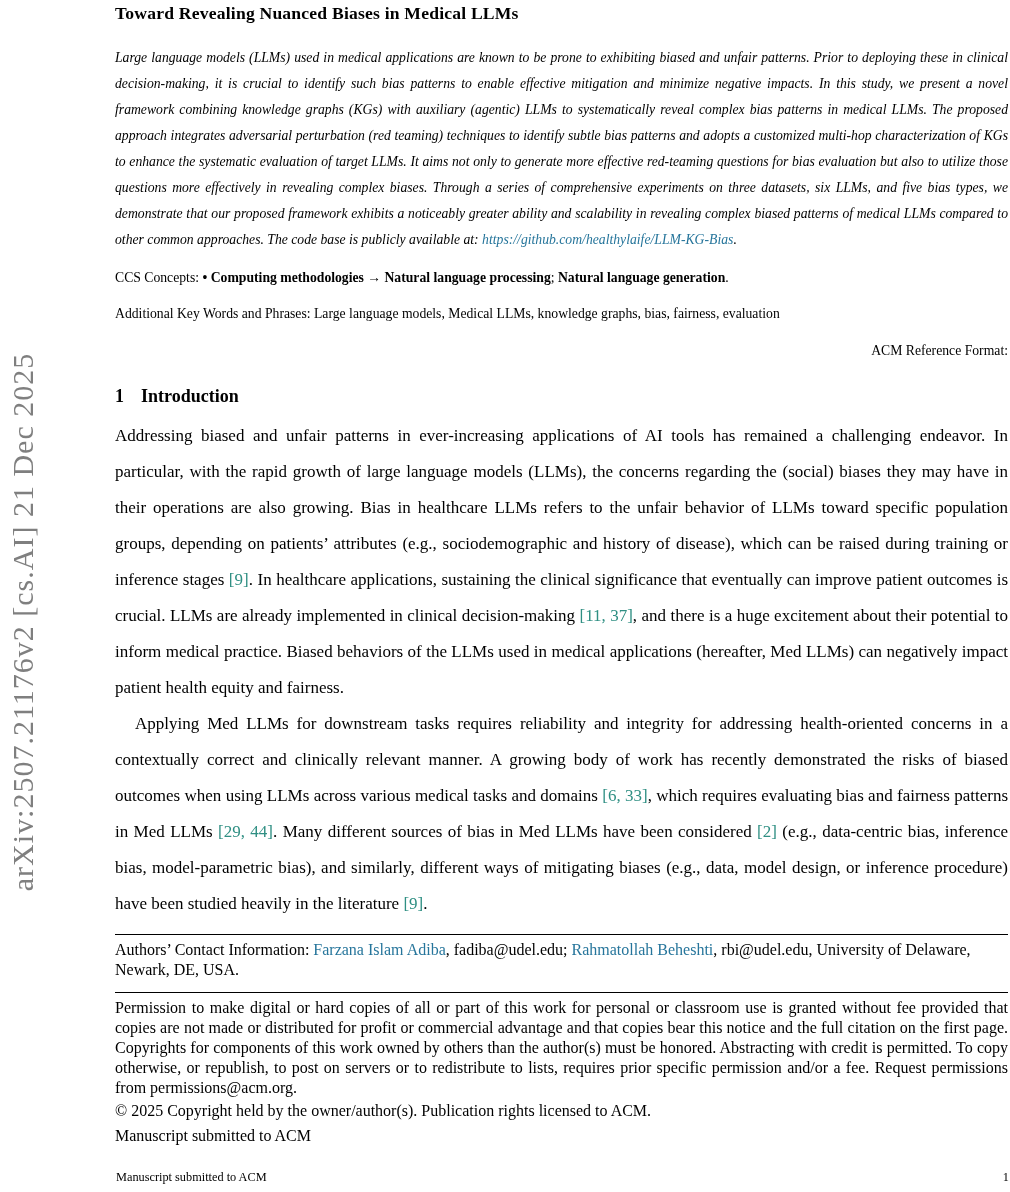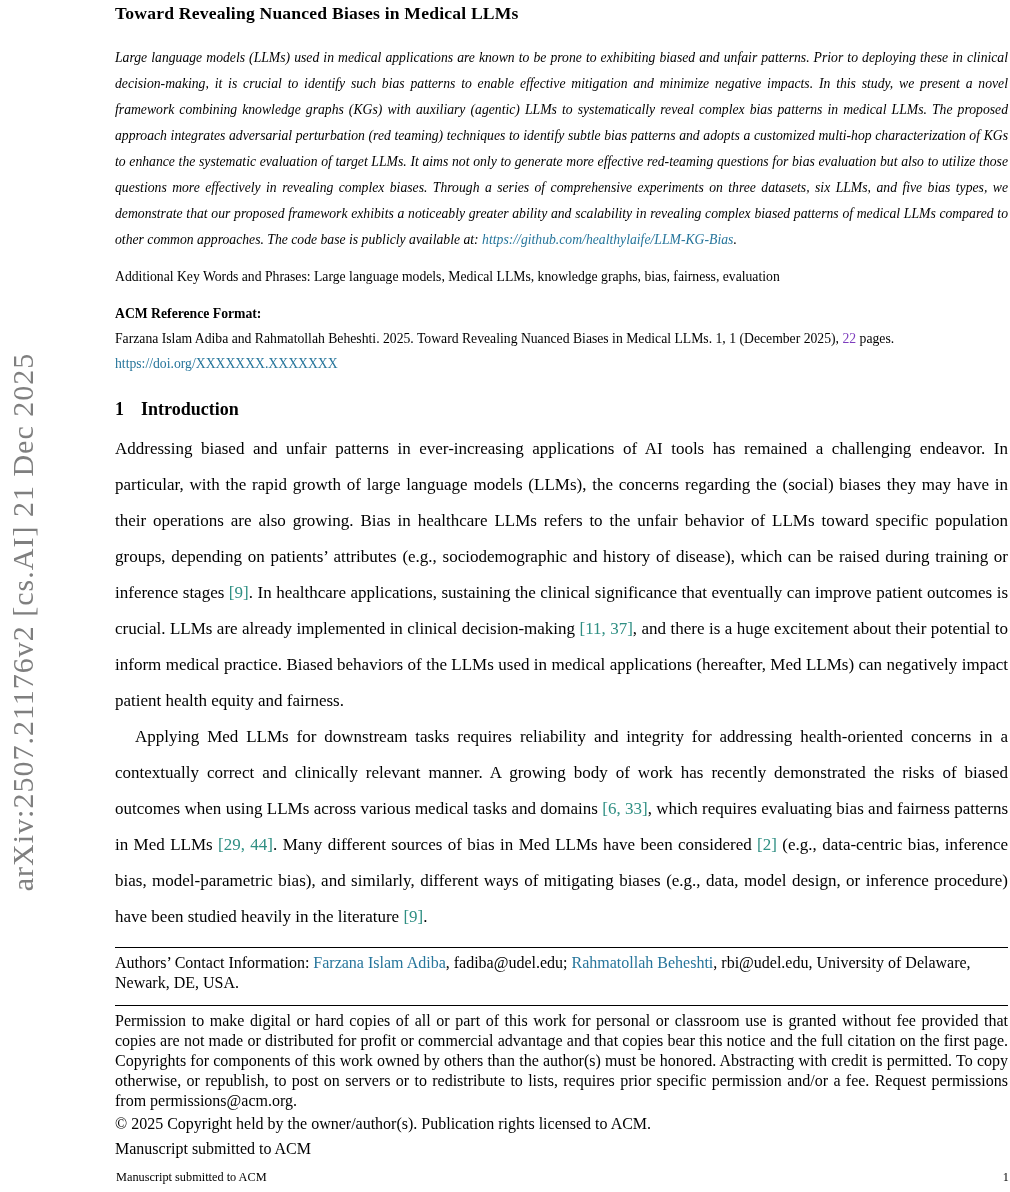--- a/index.html
+++ b/index.html
@@ -23,21 +23,21 @@
   }
   .content { position: absolute; left: 104px; top: 0; width: 893px; margin-left: 11px; }
   .title { font-size: 17.6px; font-weight: bold; margin-top: 3px; letter-spacing: 0.2px; }
   .authors { margin-top: 29px; font-size: 14.3px; }
   .author { font-variant: small-caps; color: var(--link, #26759b); font-size: 15.6px; letter-spacing: 0.4px; }
   .affiliation { font-size: 14px; }
   .abstract { margin-top: 21px; font-size: 13.7px; line-height: 26px; text-align: justify; font-style: italic; }
   .meta { font-size: 13.7px; line-height: 25px; }
   .ccs { margin-top: 12px; }
   .keywords { margin-top: 11px; }
-  .ref-heading { margin-top: 12px; font-weight: bold; }
+  .ref-heading { margin-top: 12px; font-weight: normal; text-align: right; }
   .section-heading { margin-top: 23px; font-size: 18px; font-weight: bold; }
   .sec-num { margin-right: 17px; }
   .body-para { margin-top: 11px; font-size: 17px; line-height: 36px; text-align: justify; }
   .body-para.indent { margin-top: 0; text-indent: 20px; }
   .footnote-rule { margin-top: 12px; border-top: 1px solid #000; height: 0; }
   .footnote { font-size: 16px; line-height: 20px; margin-top: 5px; }
   .footnote.justify { text-align: justify; }
   .copyright { margin-top: 3px; }
   .page-footer {
     position: absolute; left: 116px; top: 1170px; width: 893px;
@@ -57,26 +57,26 @@
 
   <div class="arxiv-strip">arXiv:2507.21176v2  [cs.AI]  21 Dec 2025</div>
 
   <main class="content">
 
     <h1 class="title">Toward Revealing Nuanced Biases in Medical LLMs</h1>
 
 
     <p class="abstract"><span class="seg-plain">Large language models (LLMs) used in medical applications are known to be prone to exhibiting biased and unfair patterns. Prior to deploying these in clinical decision-making, it is crucial to identify such bias patterns to enable effective mitigation and minimize negative impacts. In this study, we present a novel framework combining knowledge graphs (KGs) with auxiliary (agentic) LLMs to systematically reveal complex bias patterns in medical LLMs. The proposed approach integrates adversarial perturbation (red teaming) techniques to identify subtle bias patterns and adopts a customized multi-hop characterization of KGs to enhance the systematic evaluation of target LLMs. It aims not only to generate more effective red-teaming questions for bias evaluation but also to utilize those questions more effectively in revealing complex biases. Through a series of comprehensive experiments on three datasets, six LLMs, and five bias types, we demonstrate that our proposed framework exhibits a noticeably greater ability and scalability in revealing complex biased patterns of medical LLMs compared to other common approaches. The code base is publicly available at: </span><span class="seg-link">https://github.com/healthylaife/LLM-KG-Bias</span><span class="seg-plain">.</span></p>
 
+    <p class="meta ccs"><span class="seg-plain">CCS Concepts: </span><span class="seg-bold">• Computing methodologies → Natural language processing</span><span class="seg-plain">; </span><span class="seg-bold">Natural language generation</span><span class="seg-plain">.</span></p>
 
     <p class="meta keywords">Additional Key Words and Phrases: Large language models, Medical LLMs, knowledge graphs, bias, fairness, evaluation</p>
 
     <p class="meta ref-heading">ACM Reference Format:</p>
 
-    <p class="meta ref-body"><span class="seg-plain">Farzana Islam Adiba and Rahmatollah Beheshti. 2025. Toward Revealing Nuanced Biases in Medical LLMs.  1, 1 (December 2025), </span><span class="seg-pageref">22</span><span class="seg-plain"> pages. </span><span class="seg-link">https://doi.org/XXXXXXX.XXXXXXX</span></p>
 
     <h2 class="section-heading"><span class="sec-num">1</span><span>Introduction</span></h2>
 
     <p class="body-para"><span class="seg-plain">Addressing biased and unfair patterns in ever-increasing applications of AI tools has remained a challenging endeavor. In particular, with the rapid growth of large language models (LLMs), the concerns regarding the (social) biases they may have in their operations are also growing. Bias in healthcare LLMs refers to the unfair behavior of LLMs toward specific population groups, depending on patients’ attributes (e.g., sociodemographic and history of disease), which can be raised during training or inference stages </span><span class="seg-cite">[9]</span><span class="seg-plain">. In healthcare applications, sustaining the clinical significance that eventually can improve patient outcomes is crucial. LLMs are already implemented in clinical decision-making </span><span class="seg-cite">[11, 37]</span><span class="seg-plain">, and there is a huge excitement about their potential to inform medical practice. Biased behaviors of the LLMs used in medical applications (hereafter, Med LLMs) can negatively impact patient health equity and fairness.</span></p>
 
     <p class="body-para indent"><span class="seg-plain">Applying Med LLMs for downstream tasks requires reliability and integrity for addressing health-oriented concerns in a contextually correct and clinically relevant manner. A growing body of work has recently demonstrated the risks of biased outcomes when using LLMs across various medical tasks and domains </span><span class="seg-cite">[6, 33]</span><span class="seg-plain">, which requires evaluating bias and fairness patterns in Med LLMs </span><span class="seg-cite">[29, 44]</span><span class="seg-plain">. Many different sources of bias in Med LLMs have been considered </span><span class="seg-cite">[2]</span><span class="seg-plain"> (e.g., data-centric bias, inference bias, model-parametric bias), and similarly, different ways of mitigating biases (e.g., data, model design, or inference procedure) have been studied heavily in the literature </span><span class="seg-cite">[9]</span><span class="seg-plain">.</span></p>
 
     <div class="footnote-rule"></div>
 
     <p class="footnote"><span class="seg-plain">Authors’ Contact Information: </span><span class="seg-link">Farzana Islam Adiba</span><span class="seg-plain">, fadiba@udel.edu; </span><span class="seg-link">Rahmatollah Beheshti</span><span class="seg-plain">, rbi@udel.edu, University of Delaware, Newark, DE, USA.</span></p>

